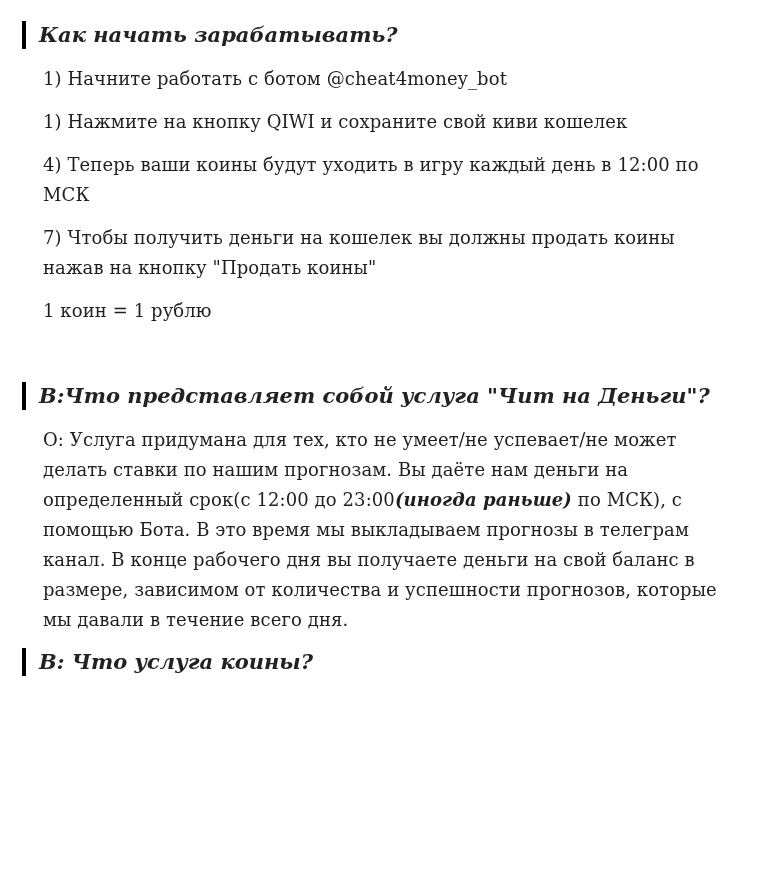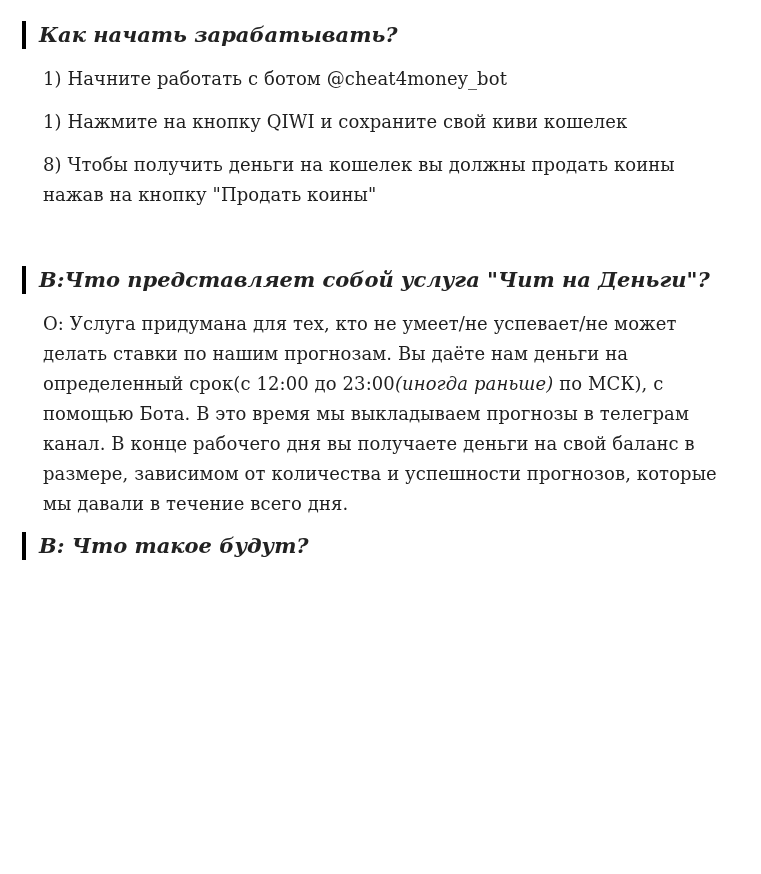--- a/index.html
+++ b/index.html
@@ -32,35 +32,38 @@
     font-size: 18px;
     line-height: 30px;
     color: #1f1f1f;
     letter-spacing: 0.1px;
   }
   .blank-line {
     height: 43px;
   }
   .italic-inline {
     font-style: italic;
+    font-weight: bold;
   }
 </style>
 </head>
 <body>
 
 <div class="article">
 
   <blockquote class="question">Как начать зарабатывать?</blockquote>
 
   <p class="body-p">1) Начните работать с ботом @cheat4money_bot</p>
   <p class="body-p">1) Нажмите на кнопку QIWI и сохраните свой киви кошелек</p>
-  <p class="body-p">8) Чтобы получить деньги на кошелек вы должны продать коины нажав на кнопку "Продать коины"</p>
+  <p class="body-p">4) Теперь ваши коины будут уходить в игру каждый день в 12:00 по МСК</p>
+  <p class="body-p">7) Чтобы получить деньги на кошелек вы должны продать коины нажав на кнопку "Продать коины"</p>
 
+  <p class="body-p">1 коин = 1 рублю</p>
 
   <div class="blank-line"></div>
 
   <blockquote class="question">В:Что представляет собой услуга "Чит на Деньги"?</blockquote>
 
   <p class="body-p"><span>О: Услуга придумана для тех, кто не умеет/не успевает/не может делать ставки по нашим прогнозам. Вы даёте нам деньги на определенный срок(с 12:00 до 23:00</span><span class="italic-inline">(иногда раньше)</span><span> по МСК), с помощью Бота. В это время мы выкладываем прогнозы в телеграм канал. В конце рабочего дня вы получаете деньги на свой баланс в размере, зависимом от количества и успешности прогнозов, которые мы давали в течение всего дня.</span></p>
 
-  <blockquote class="question">В: Что такое будут?</blockquote>
+  <blockquote class="question">В: Что услуга коины?</blockquote>
 
 </div>
 
 </body></html>

